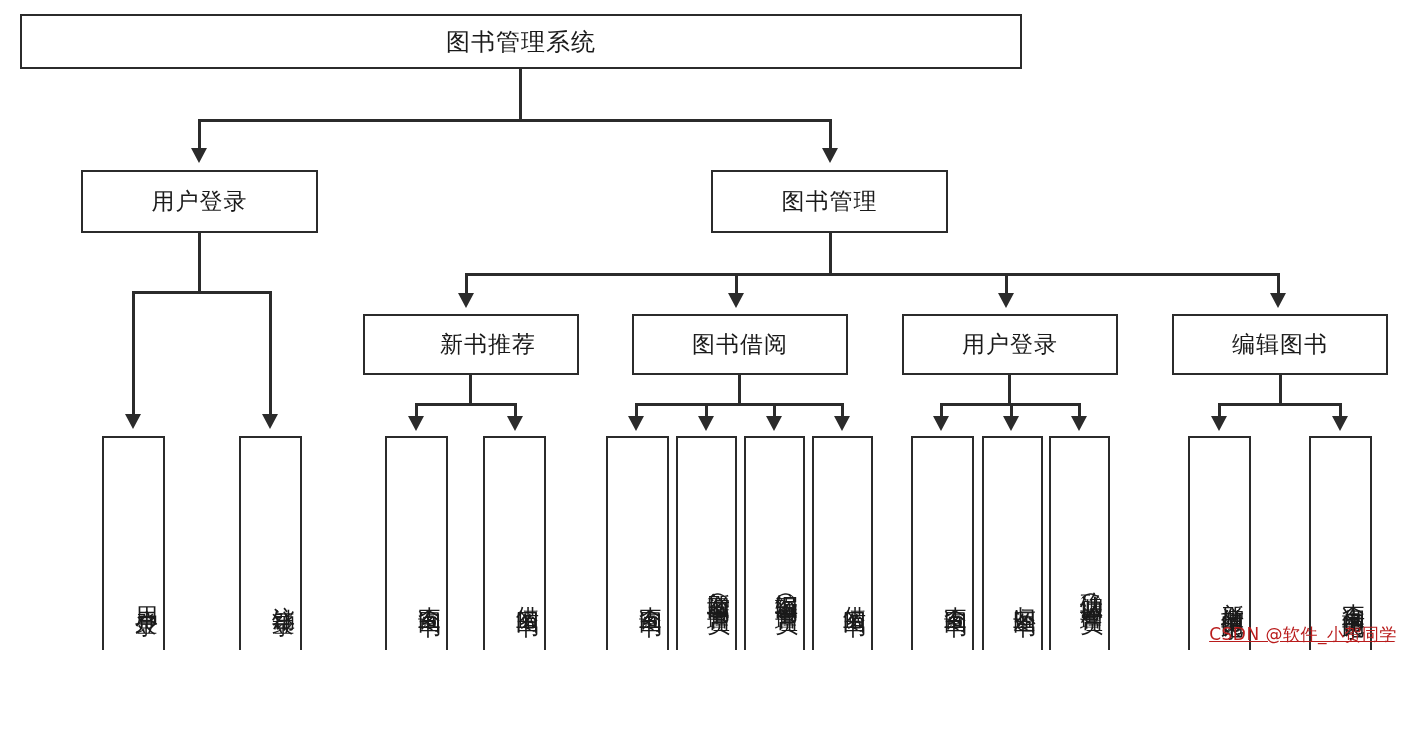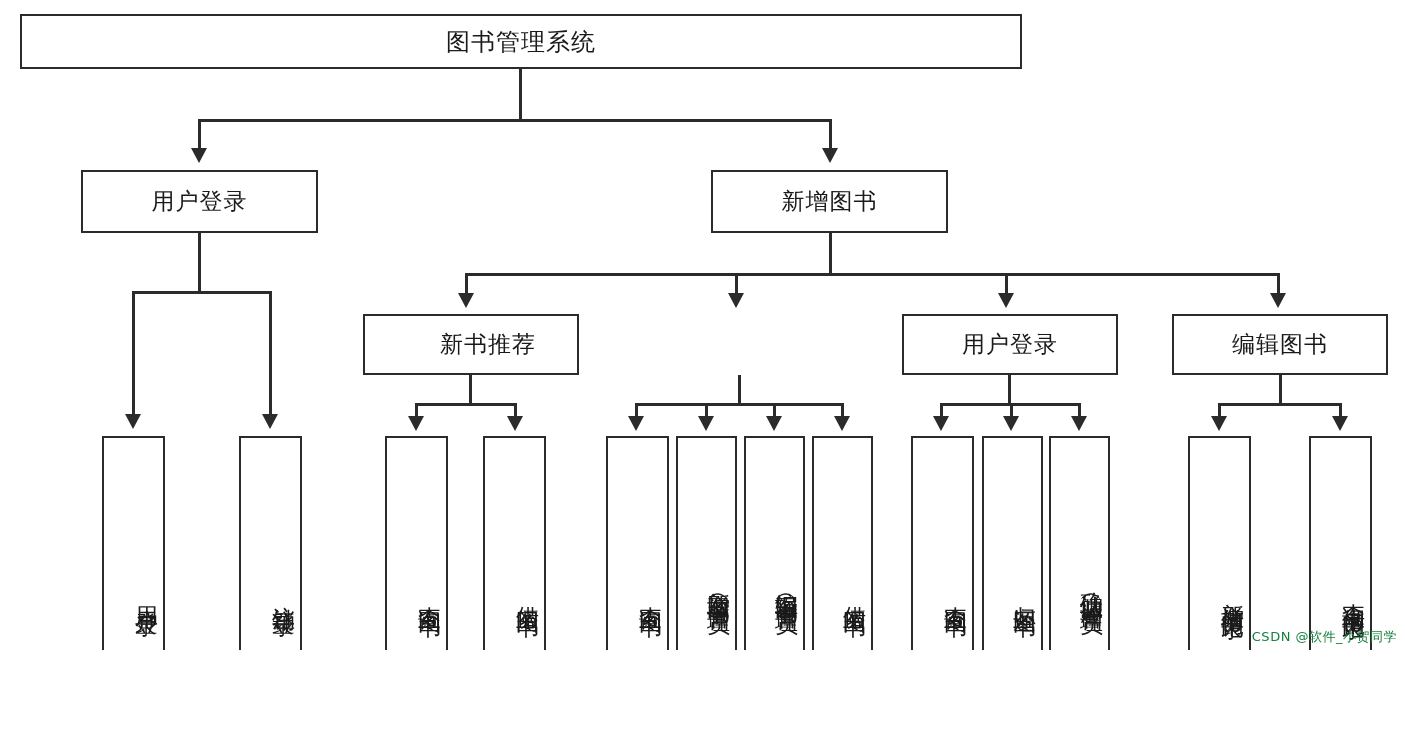--- a/index.html
+++ b/index.html
@@ -62,24 +62,25 @@
     height: 0;
     border-left: 8px solid transparent;
     border-right: 8px solid transparent;
     border-top: 15px solid #2b2b2b;
   }
   
   #watermark {
     position: absolute;
     right: 8px;
     bottom: 4px;
-    font-size: 13px;
-    color: #15803d;
+    font-size: 17px;
+    color: #b91c1c;
     white-space: nowrap;
     letter-spacing: 0.5px;
+    text-decoration: underline;
   }
 </style>
 </head>
 <body>
 
 <div id="canvas">
 
   <div>
 
     <div class="ln v" style="left:519px; top:69px; height:51px;"></div>
@@ -146,26 +147,29 @@
   </div>
 
   <div class="node horiz root" style="left:20px; top:14px; width:1002px; height:55px;">
     <span class="node-label">图书管理系统</span>
   </div>
 
   <div class="node horiz" style="left:81px; top:170px; width:237px; height:63px;">
     <span class="node-label">用户登录</span>
   </div>
   <div class="node horiz" style="left:711px; top:170px; width:237px; height:63px;">
-    <span class="node-label">新增图书</span>
+    <span class="node-label">图书管理</span>
   </div>
 
   <div class="node horiz" style="left:363px; top:314px; width:216px; height:61px;padding-left:34px;">
     <span class="node-label">新书推荐</span>
   </div>
+  <div class="node horiz" style="left:632px; top:314px; width:216px; height:61px;">
+    <span class="node-label">图书借阅</span>
+  </div>
   <div class="node horiz" style="left:902px; top:314px; width:216px; height:61px;">
     <span class="node-label">用户登录</span>
   </div>
   <div class="node horiz" style="left:1172px; top:314px; width:216px; height:61px;">
     <span class="node-label">编辑图书</span>
   </div>
 
   <div class="node vert" style="left:102px; top:436px; width:63px; height:297px;">
     <span class="node-label">用户登录</span>
   </div>

